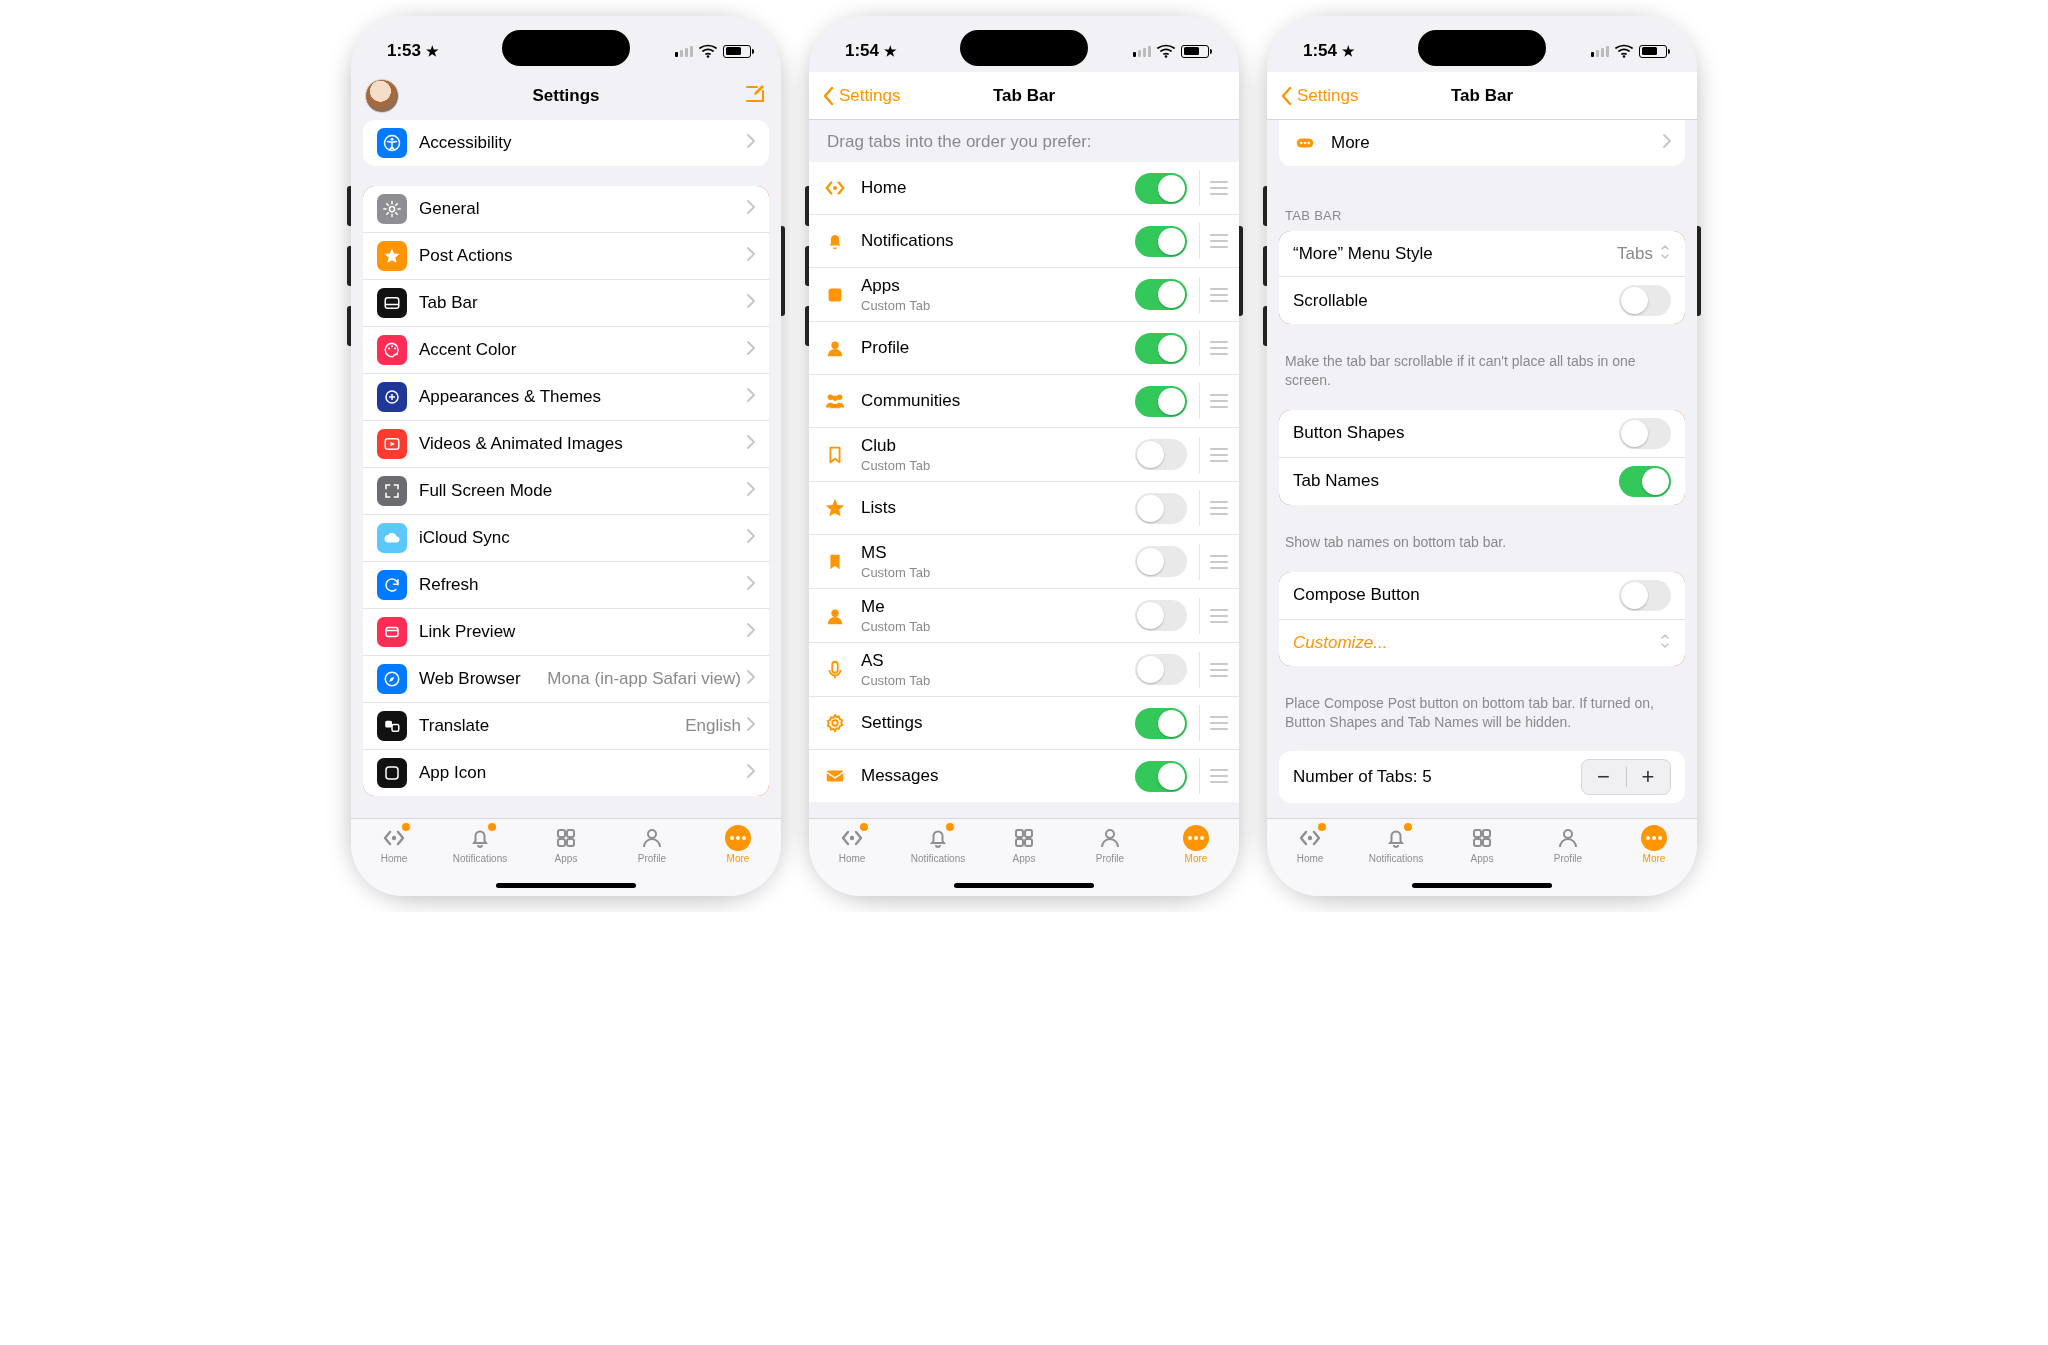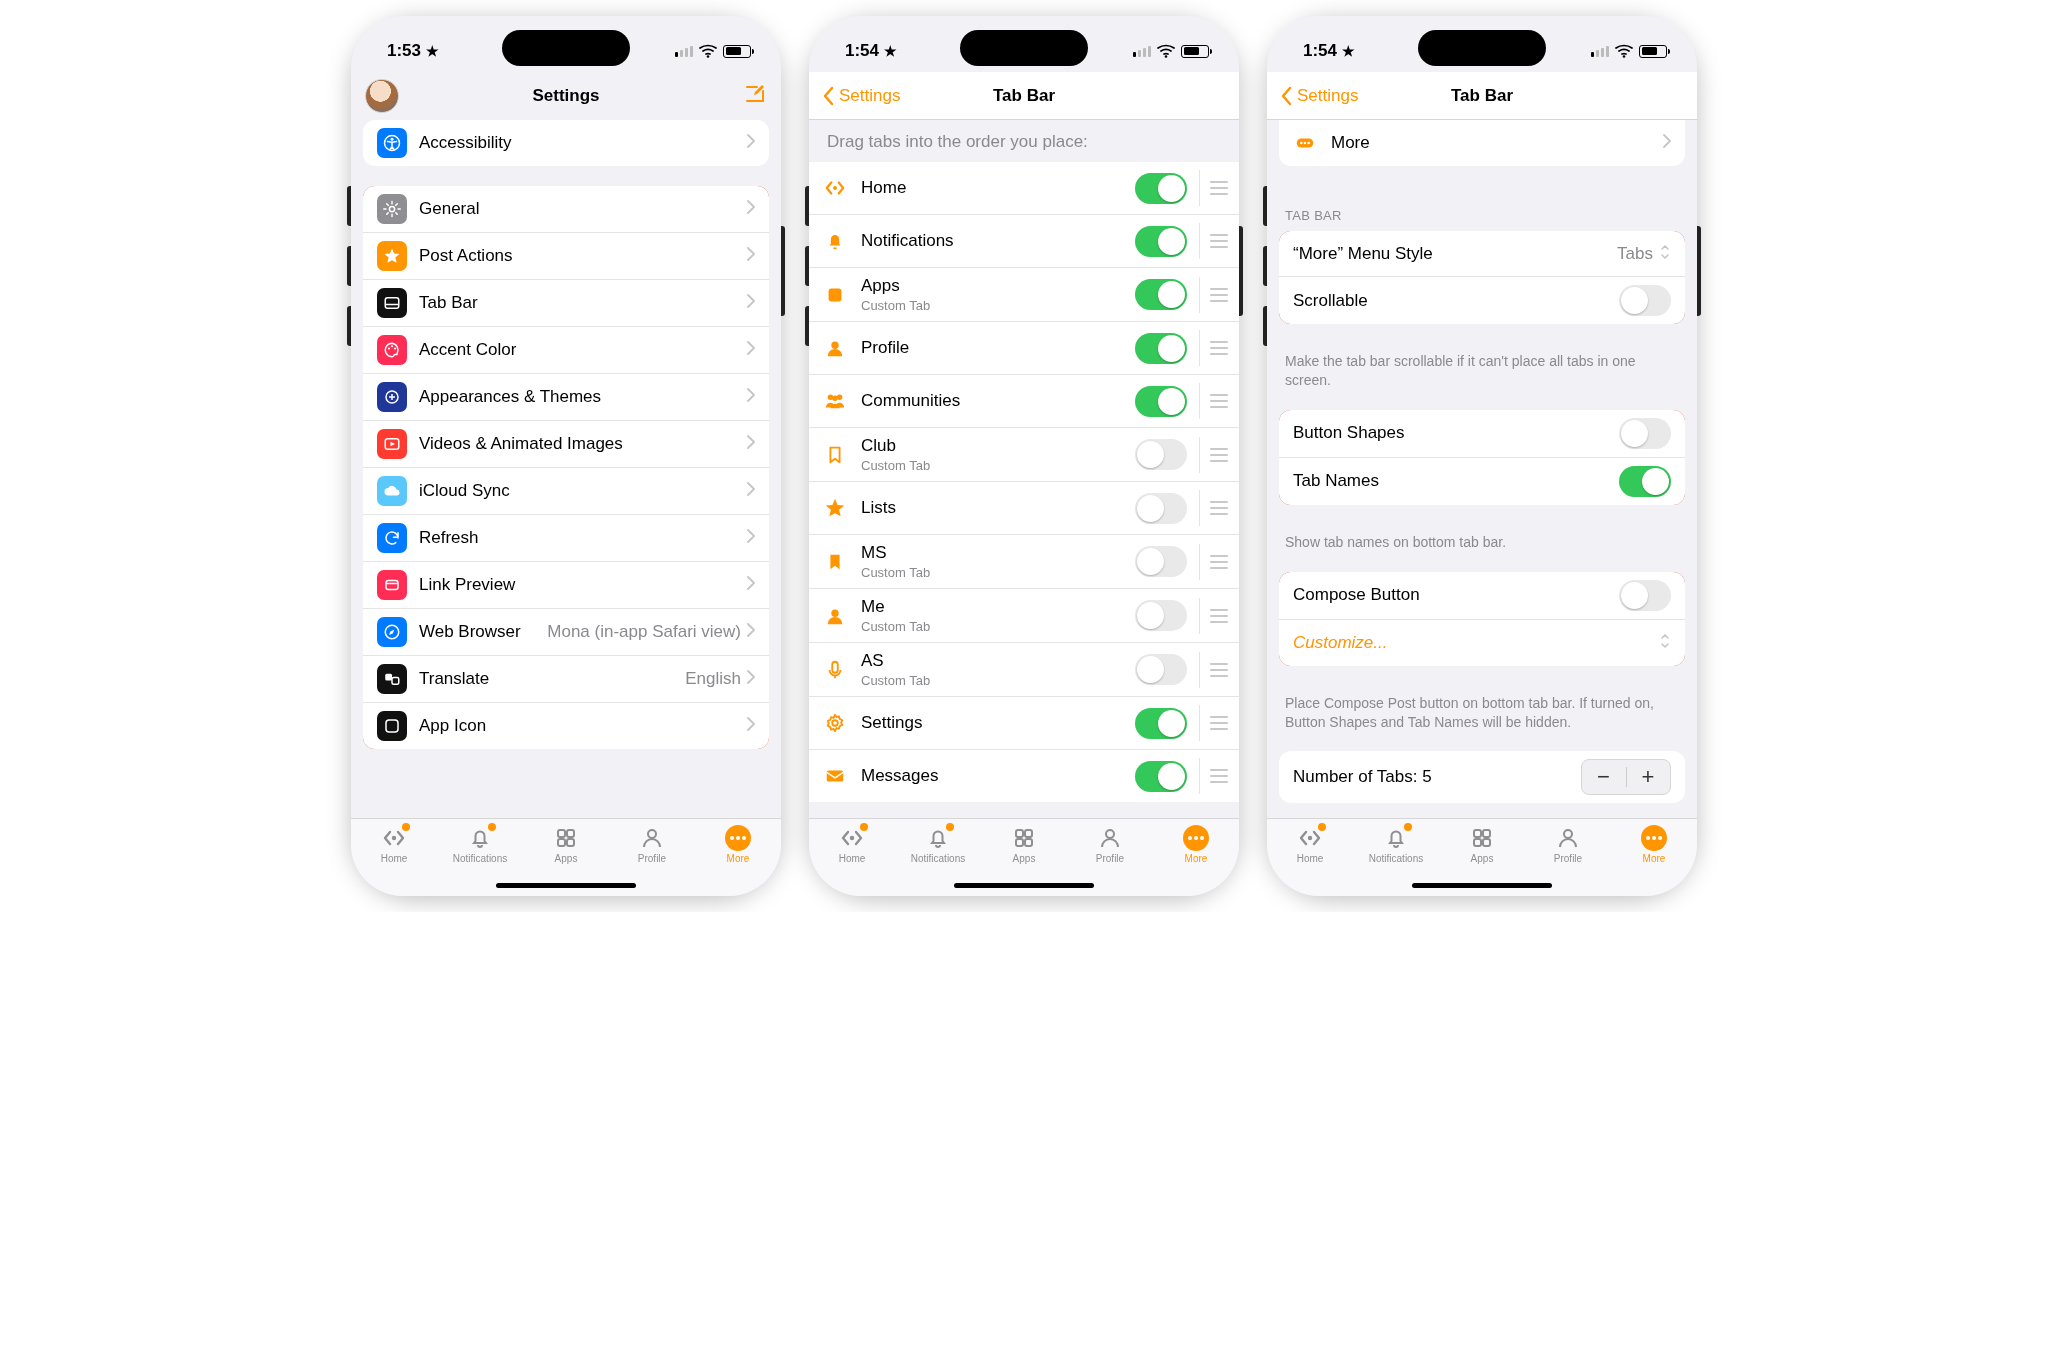--- a/index.html
+++ b/index.html
@@ -539,20 +539,31 @@
               <svg>
                 <use href="#i-play"></use>
               </svg>
             </span>
           <span class="title">Videos &amp; Animated Images</span>
           <span class="chev"><svg>
                 <use href="#i-chevron-right"></use>
               </svg></span>
         </div>
         <div class="cell">
+          <span class="icon bg-dgray">
+              <svg>
+                <use href="#i-expand"></use>
+              </svg>
+            </span>
+          <span class="title">Full Screen Mode</span>
+          <span class="chev"><svg>
+                <use href="#i-chevron-right"></use>
+              </svg></span>
+        </div>
+        <div class="cell">
           <span class="icon bg-cyan">
               <svg>
                 <use href="#i-cloud"></use>
               </svg>
             </span>
           <span class="title">iCloud Sync</span>
           <span class="chev"><svg>
                 <use href="#i-chevron-right"></use>
               </svg></span>
         </div>
@@ -699,21 +710,21 @@
               <use href="#i-chevron-left"></use>
             </svg>
           <span>Settings</span>
         </span>
       </div>
       <div class="nav-title">Tab Bar</div>
       <div class="nav-right"></div>
     </div>
 
     <div class="content">
-      <div class="section-caption">Drag tabs into the order you place:</div>
+      <div class="section-caption">Drag tabs into the order you prefer:</div>
       <div class="group flush" id="reorder-list">
           <div class="cell tab-cell">
             <span class="ticon">
               <svg>
                 <use href="#i-homelogo"></use>
               </svg>
             </span>
             <span class="title">
               <span>Home</span>
             </span>

